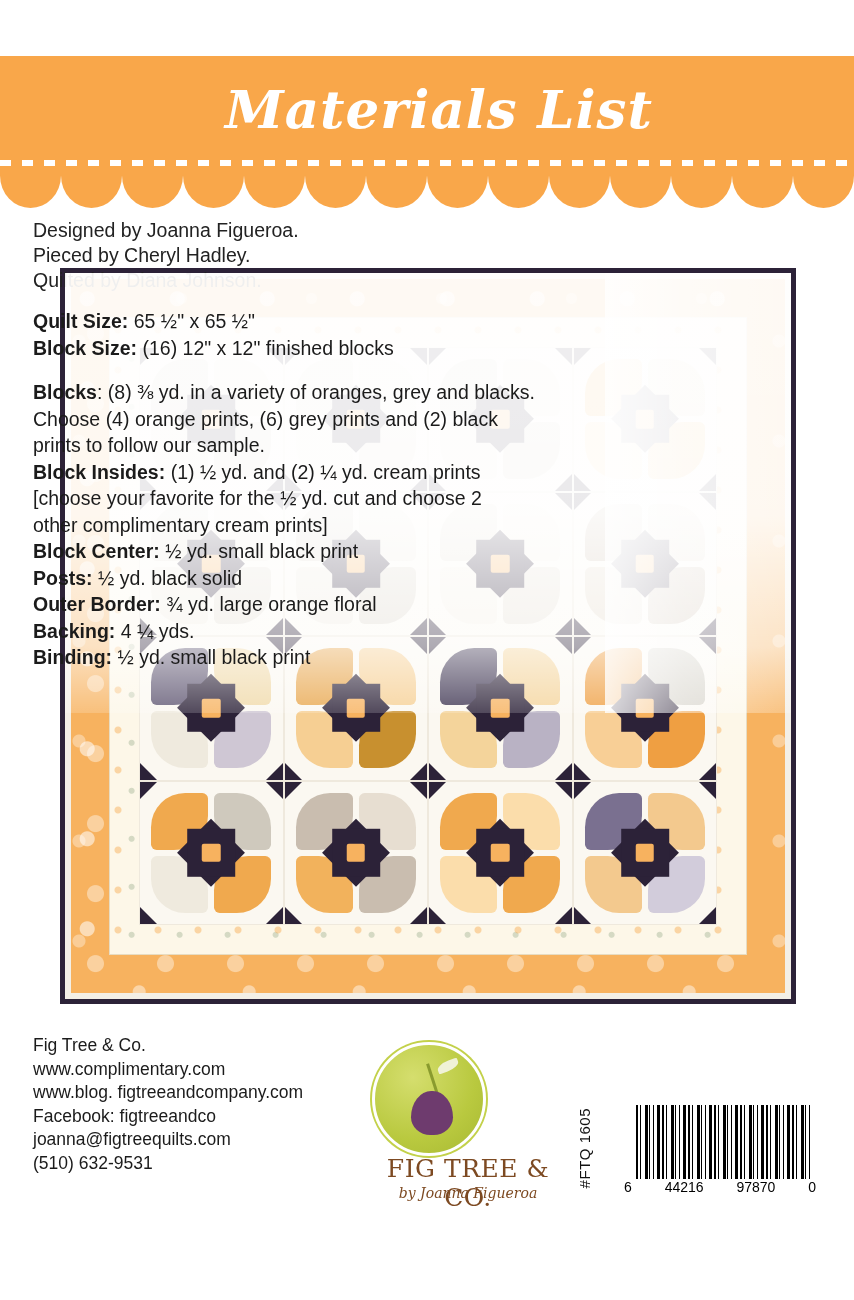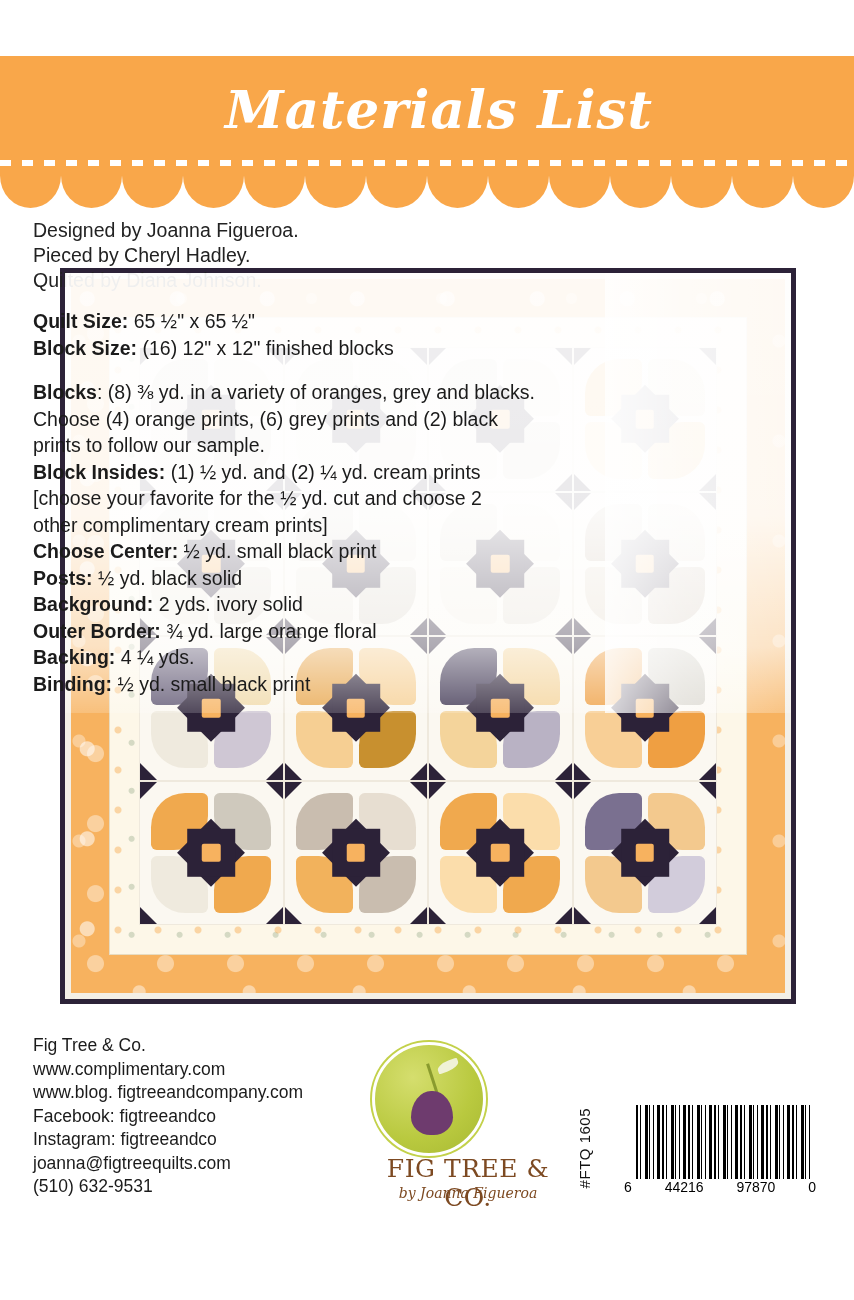--- a/index.html
+++ b/index.html
@@ -589,45 +589,41 @@
       <b>Blocks</b><span>: (8)  ⅜ yd. in a variety of oranges, grey and blacks.</span>
     </div>
     <div class="line">Choose (4) orange prints, (6) grey prints and (2) black</div>
     <div class="line">prints to follow our sample.</div>
     <div class="line">
       <b>Block Insides:</b><span> (1) ½ yd. and (2) ¼ yd. cream prints</span>
     </div>
     <div class="line">[choose your favorite for the ½ yd. cut and choose 2</div>
     <div class="line">other complimentary cream prints]</div>
     <div class="line">
-      <b>Choose Center:</b><span> ½ yd. small black print</span>
+      <b>Block Center:</b><span> ½ yd. small black print</span>
     </div>
     <div class="line">
       <b>Posts:</b><span> ½ yd. black solid</span>
-    </div>
-    <div class="line">
-      <b>Background:</b><span> 2 yds. ivory solid</span>
     </div>
     <div class="line">
       <b>Outer Border:</b><span> ¾ yd.  large orange floral</span>
     </div>
     <div class="line">
       <b>Backing:</b><span> 4 ¼ yds.</span>
     </div>
     <div class="line">
       <b>Binding:</b><span>  ½ yd. small black print</span>
     </div>
   </div>
 
   <div class="footer-contact">
     <div>Fig Tree &amp; Co.</div>
     <div>www.complimentary.com</div>
     <div>www.blog. figtreeandcompany.com</div>
     <div>Facebook: figtreeandco</div>
-    <div> Instagram: figtreeandco</div>
     <div>joanna@figtreequilts.com</div>
     <div>(510) 632-9531</div>
   </div>
 
   <div class="logo">
     <div class="logo-oval">
       <span class="fig-stem"></span>
       <span class="fig-leaf"></span>
       <span class="fig-body"></span>
     </div>

